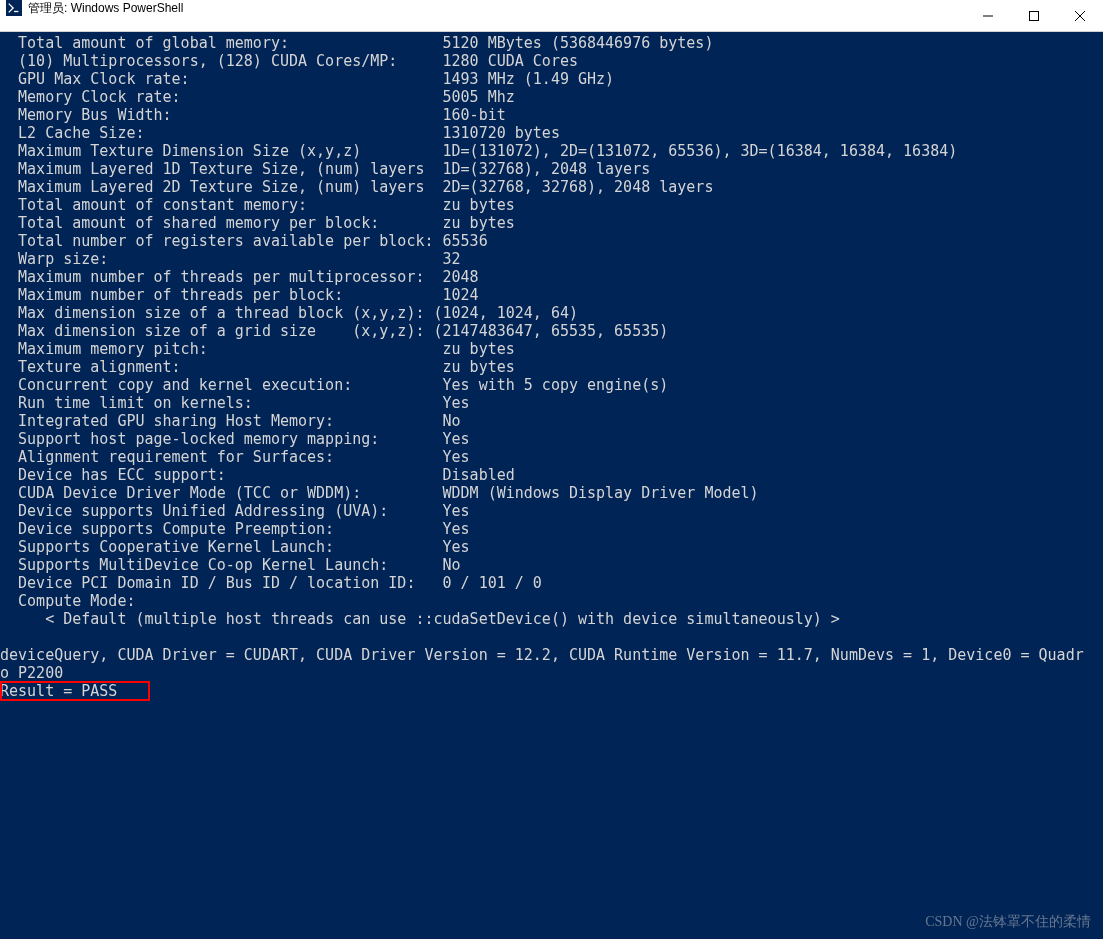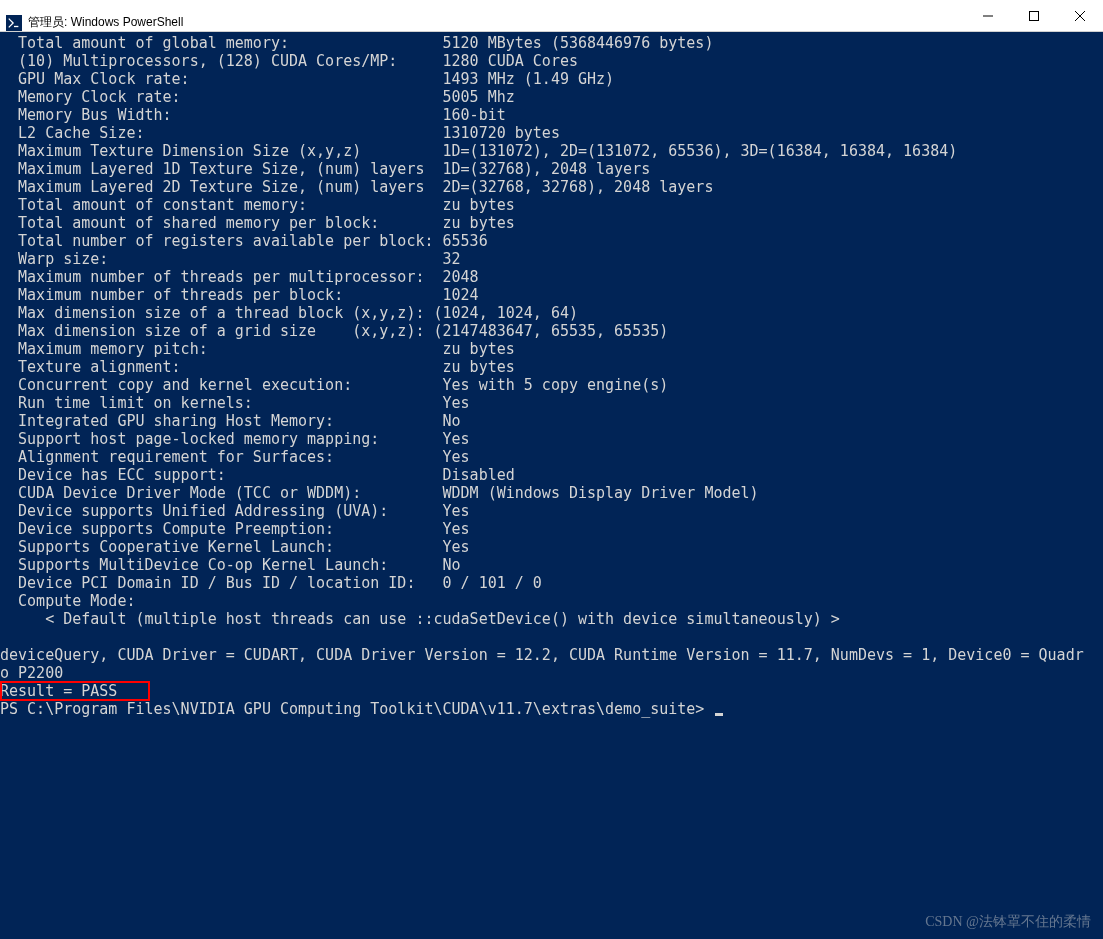--- a/index.html
+++ b/index.html
@@ -9,21 +9,21 @@
       background: #ffffff;
       font-family: "Microsoft YaHei", "Segoe UI", sans-serif;
       overflow: hidden;
       position: relative;
     }
     .titlebar {
       height: 32px;
       background: #ffffff;
       border-bottom: 1px solid #d0d0d0;
       display: flex;
-      align-items: flex-end;
+      align-items: flex-start;
       padding: 0 0 0 6px;
     }
     .titlebar-icon {
       width: 16px;
       height: 16px;
       background: #012456;
       display: flex;
       align-items: center;
       justify-content: center;
       margin-right: 6px;
@@ -114,19 +114,16 @@
       <svg width="10" height="10" viewBox="0 0 10 10">
           <line x1="0" y1="0" x2="10" y2="10" stroke="#000" stroke-width="1"></line>
           <line x1="10" y1="0" x2="0" y2="10" stroke="#000" stroke-width="1"></line>
         </svg>
     </div>
   </div>
 </div>
 
 <div class="terminal-body">
   <div class="term-content" id="term-lines"><div class="term-line">  Total amount of global memory:                 5120 MBytes (5368446976 bytes)</div><div class="term-line">  (10) Multiprocessors, (128) CUDA Cores/MP:     1280 CUDA Cores</div><div class="term-line">  GPU Max Clock rate:                            1493 MHz (1.49 GHz)</div><div class="term-line">  Memory Clock rate:                             5005 Mhz</div><div class="term-line">  Memory Bus Width:                              160-bit</div><div class="term-line">  L2 Cache Size:                                 1310720 bytes</div><div class="term-line">  Maximum Texture Dimension Size (x,y,z)         1D=(131072), 2D=(131072, 65536), 3D=(16384, 16384, 16384)</div><div class="term-line">  Maximum Layered 1D Texture Size, (num) layers  1D=(32768), 2048 layers</div><div class="term-line">  Maximum Layered 2D Texture Size, (num) layers  2D=(32768, 32768), 2048 layers</div><div class="term-line">  Total amount of constant memory:               zu bytes</div><div class="term-line">  Total amount of shared memory per block:       zu bytes</div><div class="term-line">  Total number of registers available per block: 65536</div><div class="term-line">  Warp size:                                     32</div><div class="term-line">  Maximum number of threads per multiprocessor:  2048</div><div class="term-line">  Maximum number of threads per block:           1024</div><div class="term-line">  Max dimension size of a thread block (x,y,z): (1024, 1024, 64)</div><div class="term-line">  Max dimension size of a grid size    (x,y,z): (2147483647, 65535, 65535)</div><div class="term-line">  Maximum memory pitch:                          zu bytes</div><div class="term-line">  Texture alignment:                             zu bytes</div><div class="term-line">  Concurrent copy and kernel execution:          Yes with 5 copy engine(s)</div><div class="term-line">  Run time limit on kernels:                     Yes</div><div class="term-line">  Integrated GPU sharing Host Memory:            No</div><div class="term-line">  Support host page-locked memory mapping:       Yes</div><div class="term-line">  Alignment requirement for Surfaces:            Yes</div><div class="term-line">  Device has ECC support:                        Disabled</div><div class="term-line">  CUDA Device Driver Mode (TCC or WDDM):         WDDM (Windows Display Driver Model)</div><div class="term-line">  Device supports Unified Addressing (UVA):      Yes</div><div class="term-line">  Device supports Compute Preemption:            Yes</div><div class="term-line">  Supports Cooperative Kernel Launch:            Yes</div><div class="term-line">  Supports MultiDevice Co-op Kernel Launch:      No</div><div class="term-line">  Device PCI Domain ID / Bus ID / location ID:   0 / 101 / 0</div><div class="term-line">  Compute Mode:</div><div class="term-line">     &lt; Default (multiple host threads can use ::cudaSetDevice() with device simultaneously) &gt;</div><div class="term-line"> </div><div class="term-line">deviceQuery, CUDA Driver = CUDART, CUDA Driver Version = 12.2, CUDA Runtime Version = 11.7, NumDevs = 1, Device0 = Quadr</div><div class="term-line">o P2200</div><div class="term-line">Result = PASS</div></div>
-  <div class="term-content prompt-line">
-    <span>PS C:\Program Files\NVIDIA GPU Computing Toolkit\CUDA\v11.7\extras\demo_suite&gt; </span><span class="cursor"></span>
-  </div>
   <div class="highlight-box" style="left:0px; top:649px; width:150px; height:20px;"></div>
 </div>
 
 <div class="watermark">CSDN @法钵罩不住的柔情</div>
 
 </body></html>

